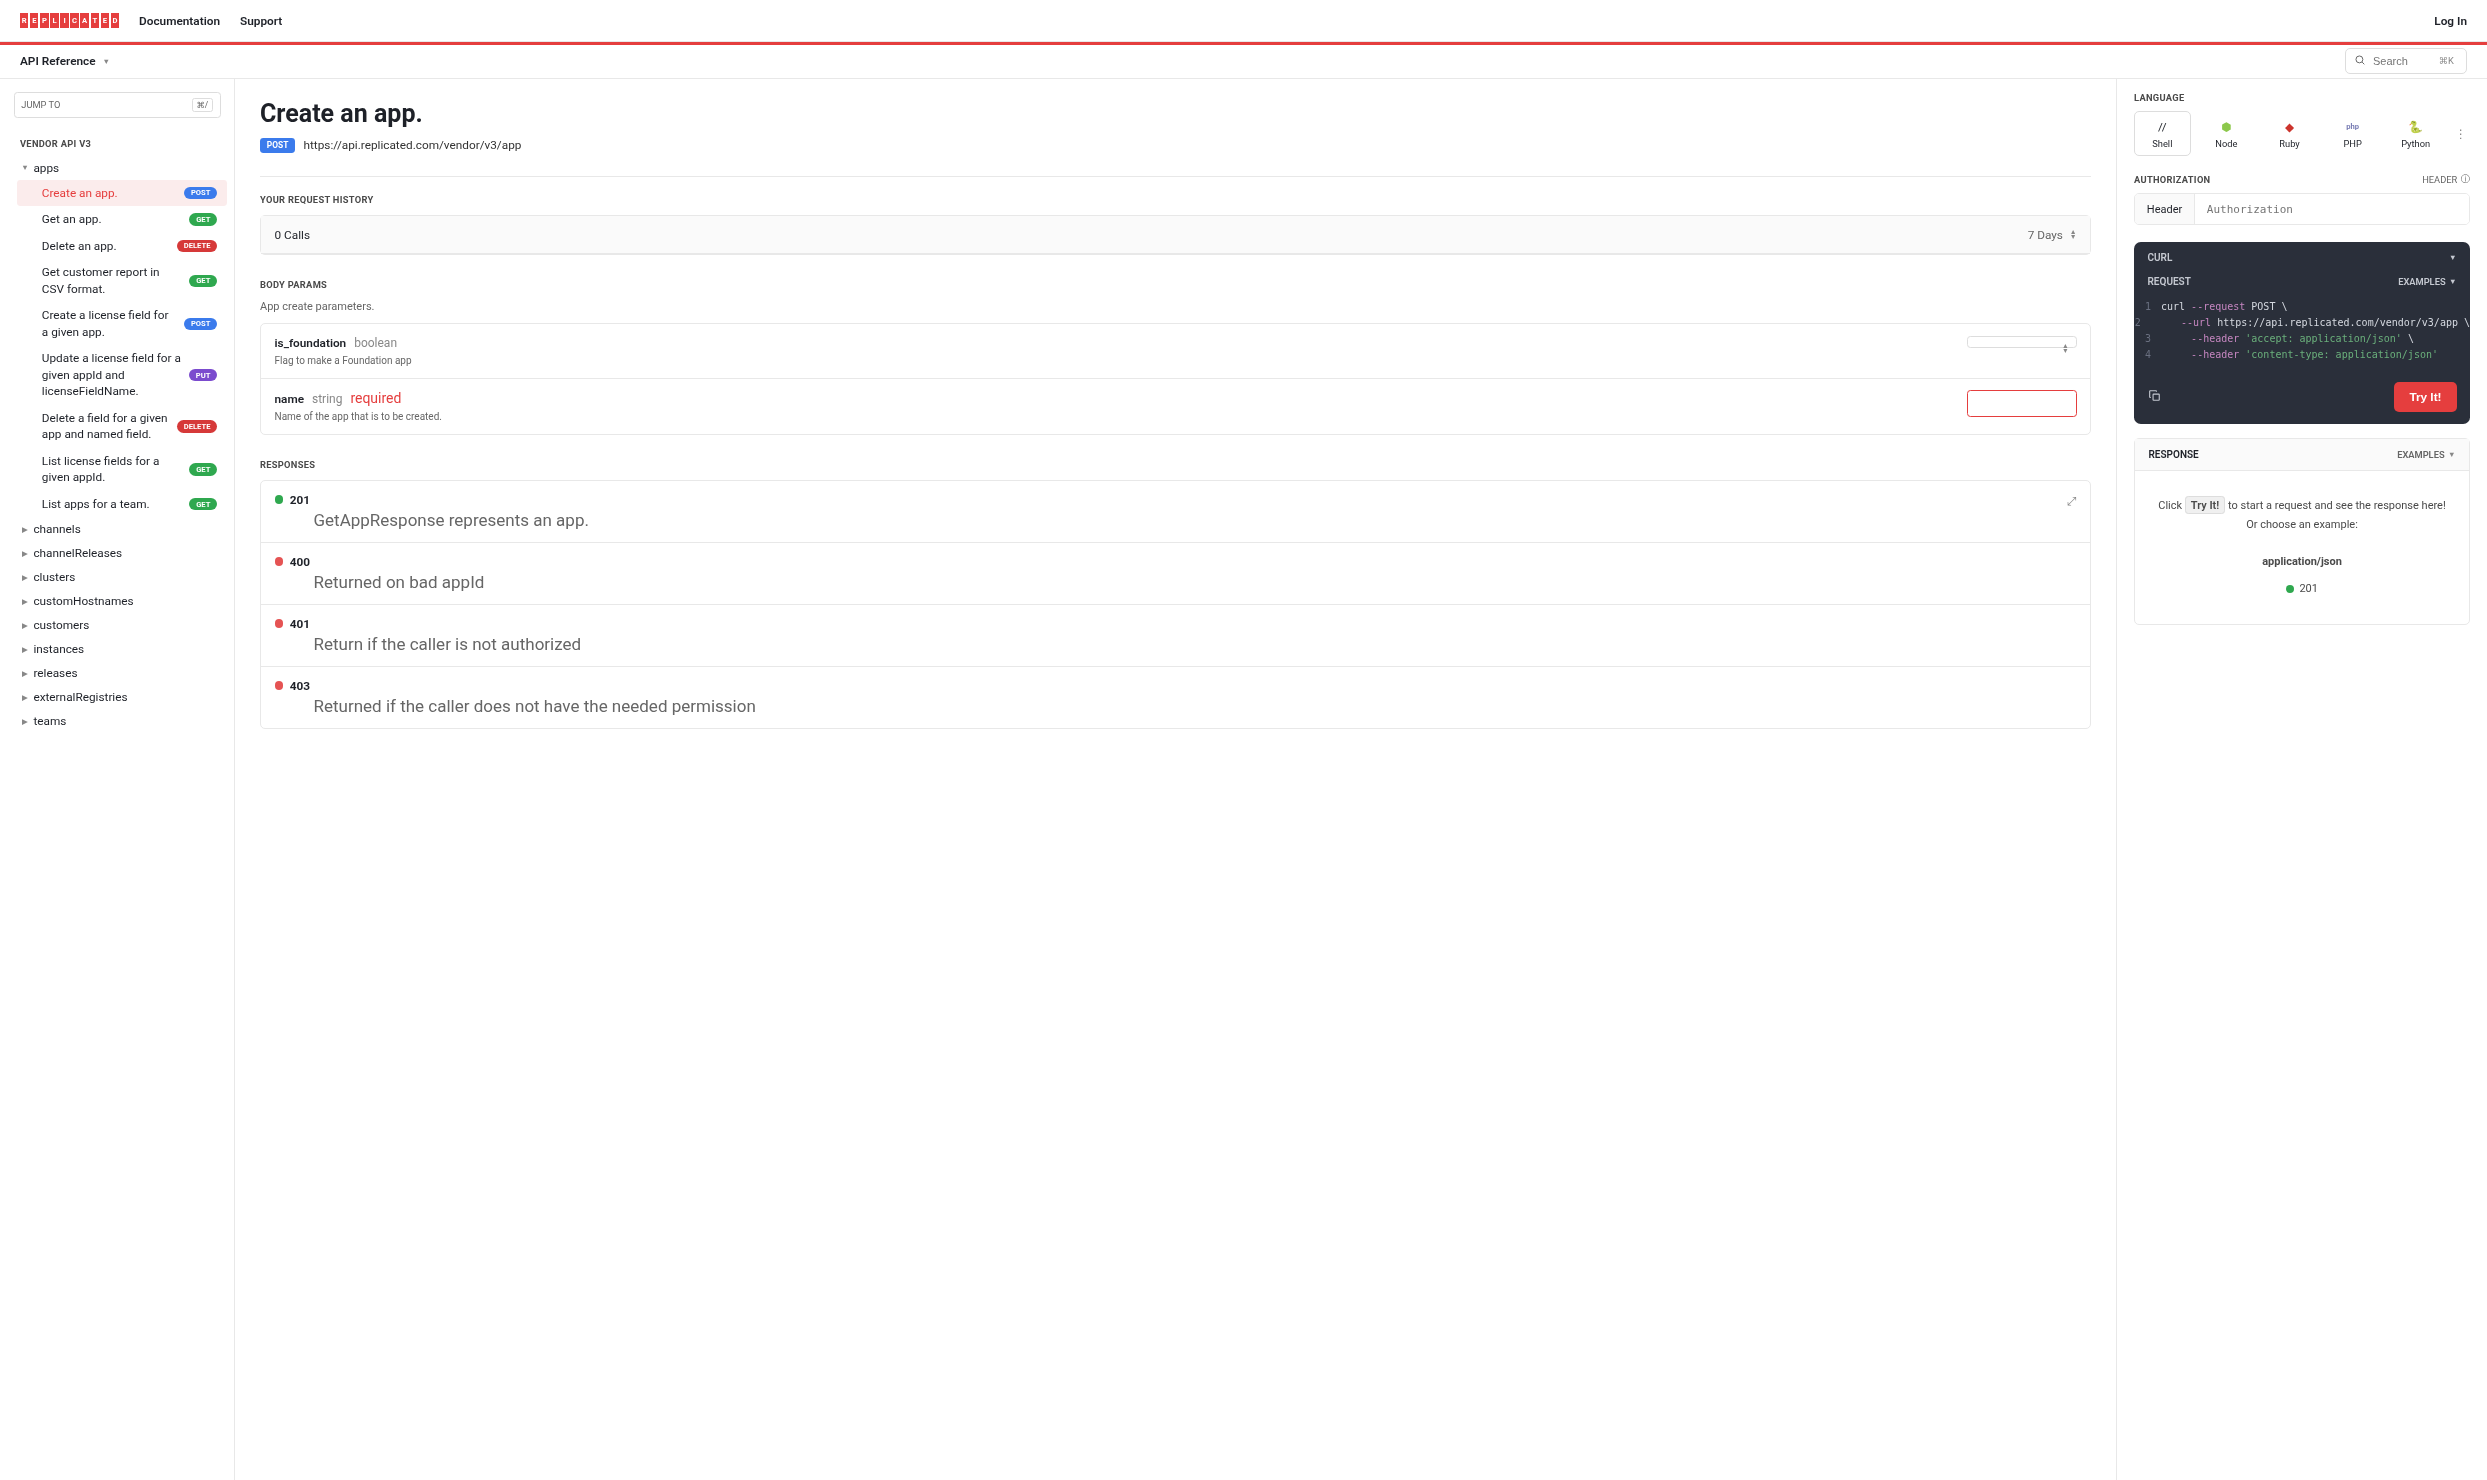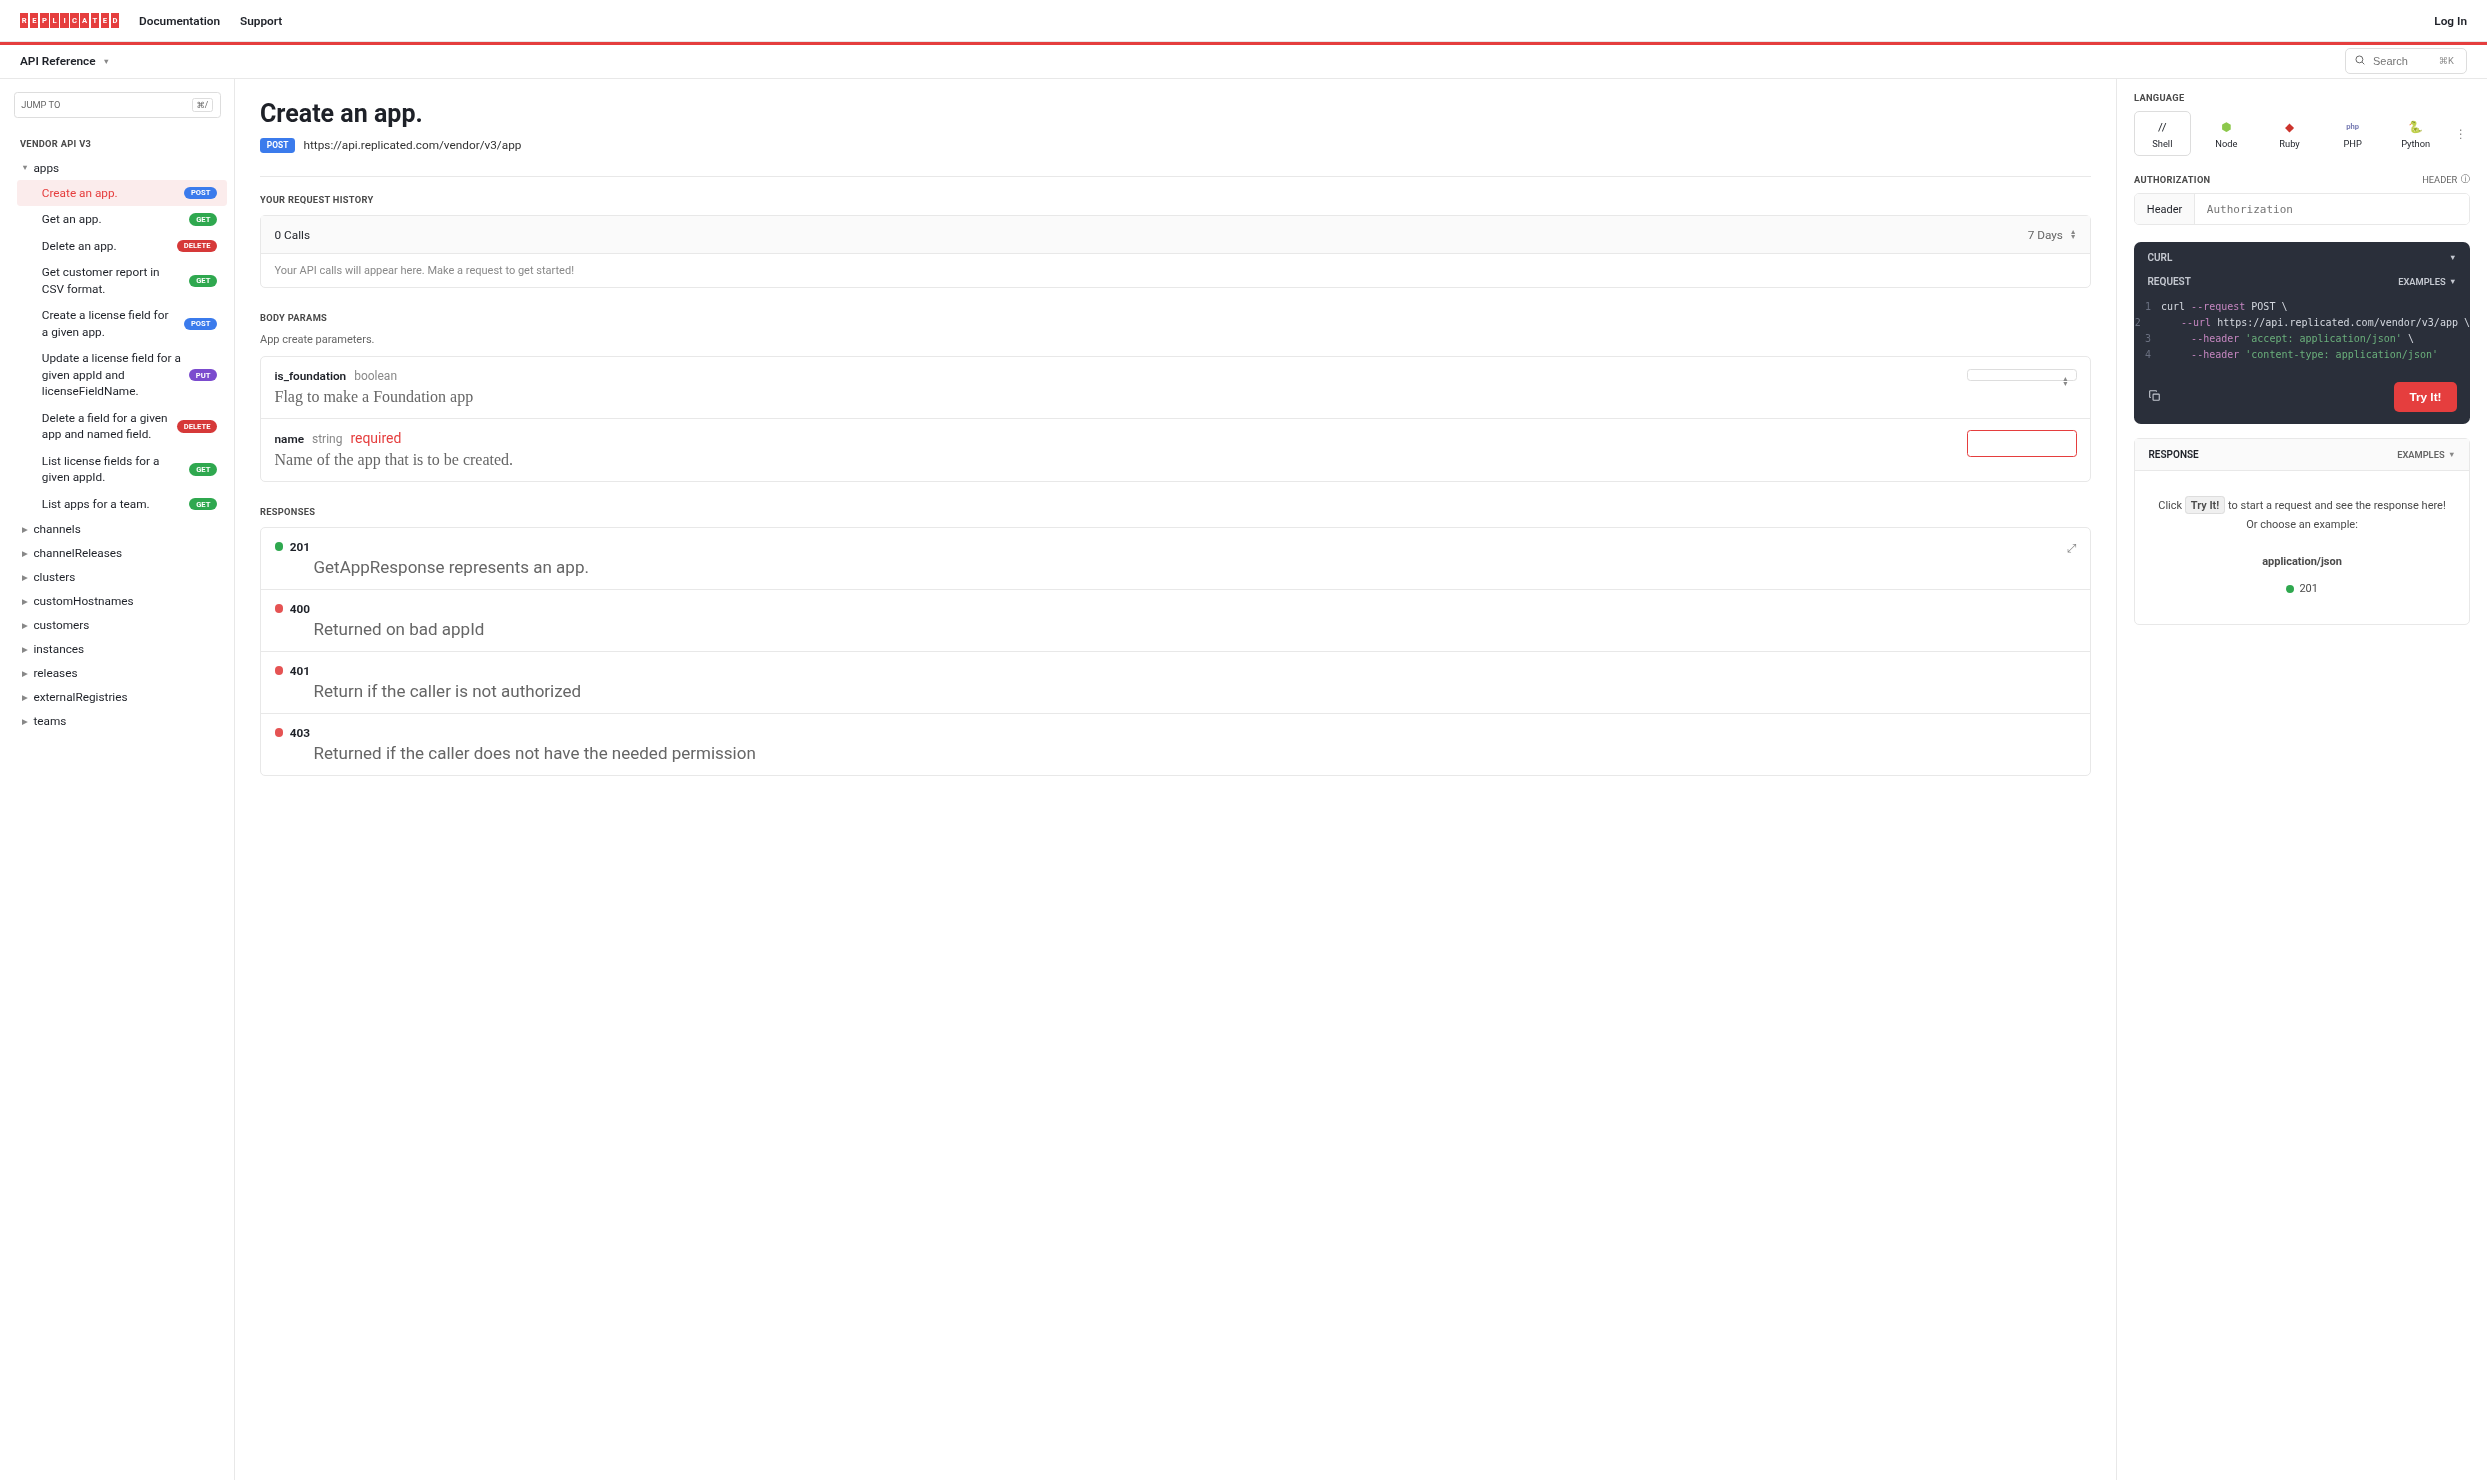--- a/index.html
+++ b/index.html
@@ -57,21 +57,21 @@
 .history-body { padding: 10px 13.5px; font-size: 11px; color: #888; }
 .param-desc { font-size: 11px; color: #666; margin-bottom: 10px; }
 
 .param-box { border: 0.8px solid #e8e8e8; border-radius: 5px; margin-bottom: 0; }
 .param-row { display: flex; justify-content: space-between; align-items: flex-start; padding: 11.8px 13.5px; border-bottom: 0.8px solid #e8e8e8; }
 .param-row:last-child { border-bottom: none; }
 .param-left { flex: 1; }
 .param-name { font-weight: 600; font-size: 11.8px; }
 .param-type { font-size: 12px; color: #888; margin-left: 5px; }
 .param-required { font-size: 14px; color: #e53e3e; margin-left: 5px; }
-.param-hint { font-size: 16px; color: #666; margin-top: 5px; font-family: Liberation Serif, serif; }
+.param-hint { font-size: 10px; color: #666; margin-top: 5px; }
 .param-input { width: 110px; padding: 5px 6.8px; border: 0.8px solid #ddd; border-radius: 3.4px; position: relative; }
 .param-select { width: 110px; padding: 5px 20px 5px 6.8px; border: 0.8px solid #ddd; border-radius: 3.4px; background: #fff; position: relative; }
 .param-input.required { border-color: #e53e3e; }
 
 .responses-box { border: 0.8px solid #e8e8e8; border-radius: 5px; margin-top: 10px; }
 .response-row { padding: 11.8px 13.5px; border-bottom: 0.8px solid #e8e8e8; position: relative; }
 .response-row:last-child { border-bottom: none; }
 .response-code-line { display: flex; align-items: center; gap: 6.8px; margin-bottom: 3.4px; }
 .status-dot { width: 8.4px; height: 8.4px; border-radius: 50%; display: inline-block; }
 .status-green { background: #2fa84f; }
@@ -263,21 +263,20 @@
       <div class="history-header">
         <span>0 Calls</span>
         <div class="history-header-right">
           <span>7 Days</span>
           <span class="updown-icon">
               <span>▲</span>
               <span>▼</span>
             </span>
         </div>
       </div>
-      <div class="history-body">Your API calls will appear here. Make a request to get started!</div>
     </div>
 
     <div class="section-heading">BODY PARAMS</div>
     <div class="param-desc">App create parameters.</div>
     <div class="param-box">
       <div class="param-row">
         <div class="param-left">
           <div>
             <span class="param-name">is_foundation</span>
             <span class="param-type">boolean</span>

